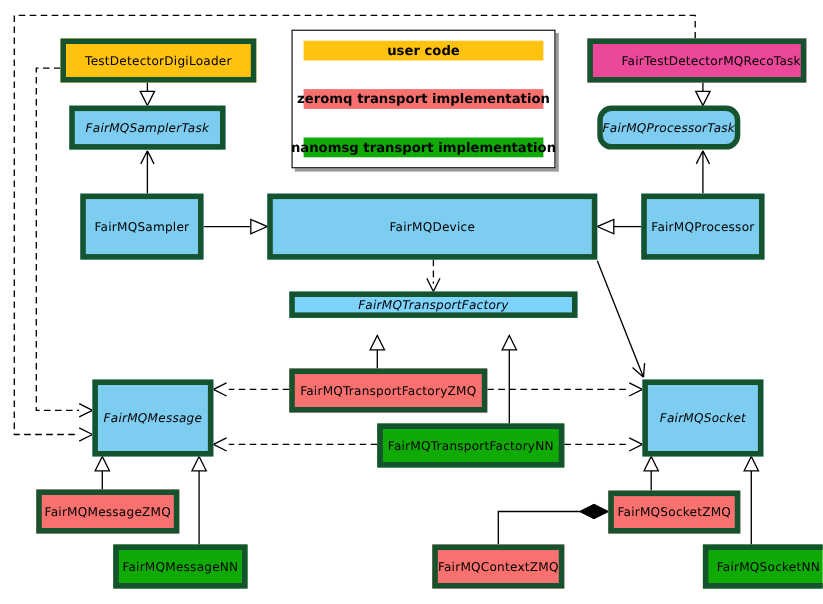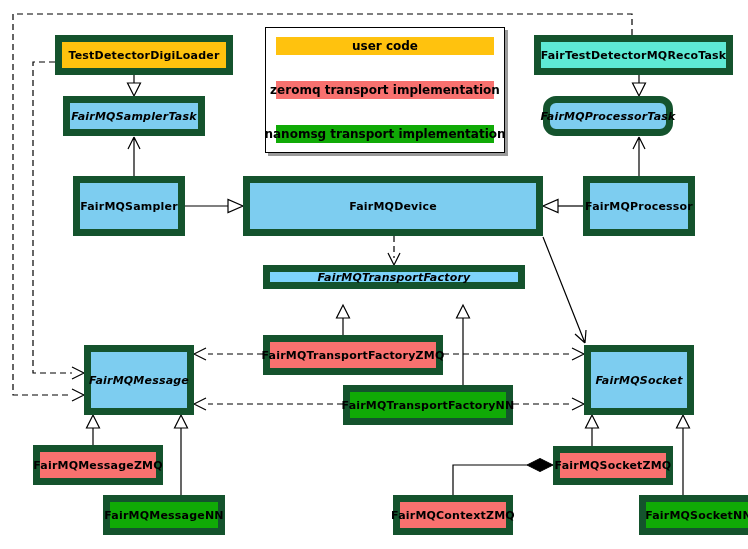--- a/index.html
+++ b/index.html
@@ -2,23 +2,23 @@
 <html><head>
 <meta charset="utf-8">
 <style>
   html,body{margin:0;padding:0;background:#fff;}
   .stage{
     position:relative;width:748px;height:549px;background:#ffffff;overflow:hidden;
     font-family:"DejaVu Sans","Liberation Sans",sans-serif;color:#000;
   }
   .connectors{position:absolute;left:0;top:0;z-index:1;}
   .node{
-    position:absolute;z-index:2;box-sizing:border-box;border:7px solid #14532d;
+    position:absolute;z-index:2;box-sizing:border-box;border:5px solid #14532d;
     display:flex;align-items:center;justify-content:center;
-    font-weight:bold;font-size:11px;letter-spacing:.2px;white-space:nowrap;text-align:center;
+    font-weight:normal;font-size:11px;letter-spacing:.2px;white-space:nowrap;text-align:center;
   }
   .abstract{font-style:italic;}
   .legend{
     position:absolute;z-index:2;box-sizing:border-box;background:#fff;border:1px solid #000;
     box-shadow:3px 3px 0 #9a9a9a;
     left:265px;top:27px;width:240px;height:126px;padding:9px 10px;
     display:flex;flex-direction:column;justify-content:space-between;
   }
   .legend-bar{
     height:18px;display:flex;align-items:center;justify-content:center;
@@ -147,21 +147,21 @@
       <span>zeromq transport implementation</span>
     </div>
     <div class="legend-bar" style="background: rgb(16, 170, 6);">
       <span>nanomsg transport implementation</span>
     </div>
   </div>
 
   <div class="node" style="left: 55px; top: 35px; width: 178px; height: 40px; background: rgb(255, 194, 14);">
     <span>TestDetectorDigiLoader</span>
   </div>
-  <div class="node" style="left: 534px; top: 35px; width: 199px; height: 40px; background: #5eead4;">
+  <div class="node" style="left: 534px; top: 35px; width: 199px; height: 40px; background: #ec4899; justify-content: flex-end;">
     <span>FairTestDetectorMQRecoTask</span>
   </div>
   <div class="node abstract" style="left: 63px; top: 96px; width: 142px; height: 40px; background: rgb(125, 205, 240);">
     <span>FairMQSamplerTask</span>
   </div>
   <div class="node abstract" style="left: 543px; top: 96px; width: 130px; height: 40px; background: rgb(125, 205, 240); border-radius: 13px;">
     <span>FairMQProcessorTask</span>
   </div>
   <div class="node" style="left: 73px; top: 176px; width: 112px; height: 60px; background: rgb(125, 205, 240);">
     <span>FairMQSampler</span>

